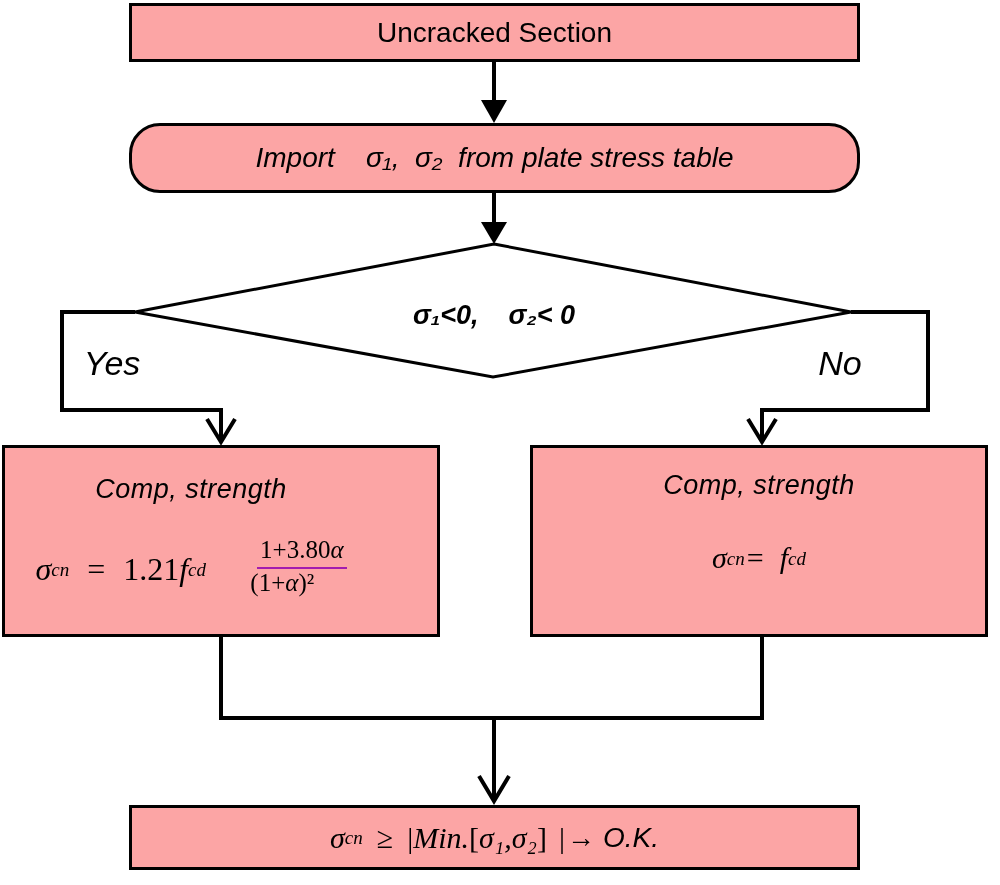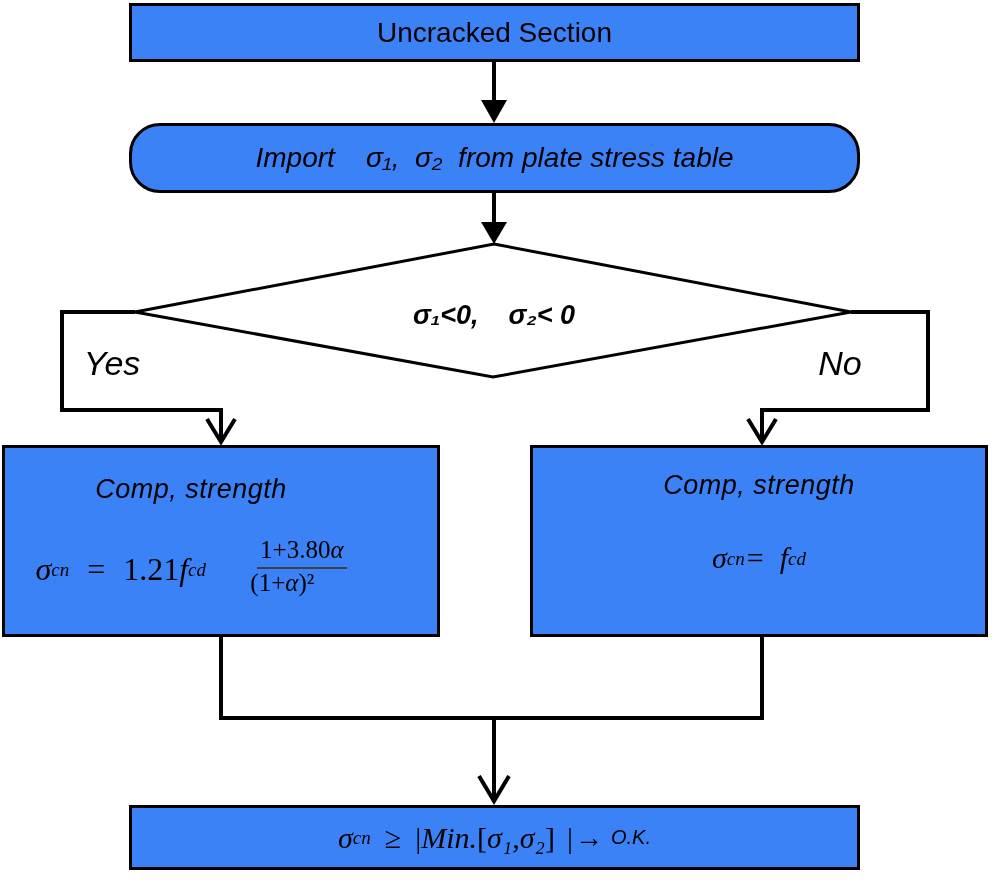--- a/index.html
+++ b/index.html
@@ -2,21 +2,21 @@
 <html><head>
 <meta charset="utf-8">
 <style>
   html,body{margin:0;padding:0;background:#fff;}
   #canvas{
     position:relative;width:1000px;height:885px;background:#ffffff;
     font-family:"Liberation Sans",sans-serif;color:#000;overflow:hidden;
   }
   #connector-svg{position:absolute;left:0;top:0;width:1000px;height:885px;}
   .box{
-    position:absolute;box-sizing:border-box;border:3px solid #000;background:#3b82f6;
+    position:absolute;box-sizing:border-box;border:3px solid #000;background:#fca5a5;
     display:flex;align-items:center;justify-content:center;text-align:center;
   }
   #box-start{left:129px;top:3px;width:731px;height:59px;}
   #box-import{left:129px;top:123px;width:731px;height:70px;border-radius:31px;}
   #box-left{left:2px;top:445px;width:438px;height:192px;flex-direction:column;justify-content:flex-start;padding:26px 70px 0 10px;}
   #box-right{left:530px;top:445px;width:458px;height:192px;flex-direction:column;justify-content:flex-start;padding:22px 10px 0 10px;}
   #box-result{left:129px;top:805px;width:731px;height:65px;}
   .label-lg{font-size:28px;}
   .italic{font-style:italic;}
   .pre{white-space:pre;}
@@ -34,27 +34,27 @@
   sub.msub{font-family:"Liberation Serif",serif;font-style:italic;font-size:19px;line-height:1;}
   .formula-row{display:flex;align-items:center;justify-content:center;}
   #box-left .formula-row{margin-top:34px;}
   #box-right .formula-row{margin-top:40px;font-size:30px;}
   .eq-wide{margin:0 18px;}
   .eq-tight{margin:0 16px 0 2px;}
   .frac{
     display:inline-flex;flex-direction:column;align-items:center;
     margin-left:12px;font-size:25px;line-height:1.15;transform:translateY(-3px);
   }
-  .frac-num{padding:0 3px 2px 3px;border-bottom:2px solid #404040;margin-left:39px;}
+  .frac-num{padding:0 3px 2px 3px;border-bottom:2px solid #a21caf;margin-left:39px;}
   .frac-den{padding-top:0;}
   #result-formula{font-family:"Liberation Serif",serif;font-size:30px;display:flex;align-items:center;}
   .sp-geq{margin:0 14px;}
   .sp-pipe2{margin-left:12px;}
   .arrow-glyph{font-family:"Liberation Sans",sans-serif;font-size:28px;margin-left:2px;}
-  .ok-label{font-family:"Liberation Sans",sans-serif;font-style:italic;font-size:20px;margin-left:8px;}
+  .ok-label{font-family:"Liberation Sans",sans-serif;font-style:italic;font-size:28px;margin-left:8px;}
 </style>
 </head>
 <body>
 
 <div id="canvas">
 
   <svg id="connector-svg" viewBox="0 0 1000 885" xmlns="http://www.w3.org/2000/svg">
 
     <line x1="494" y1="62" x2="494" y2="104" stroke="#000" stroke-width="4"></line>
     <polygon points="481,100 507,100 494,123" fill="#000"></polygon>

